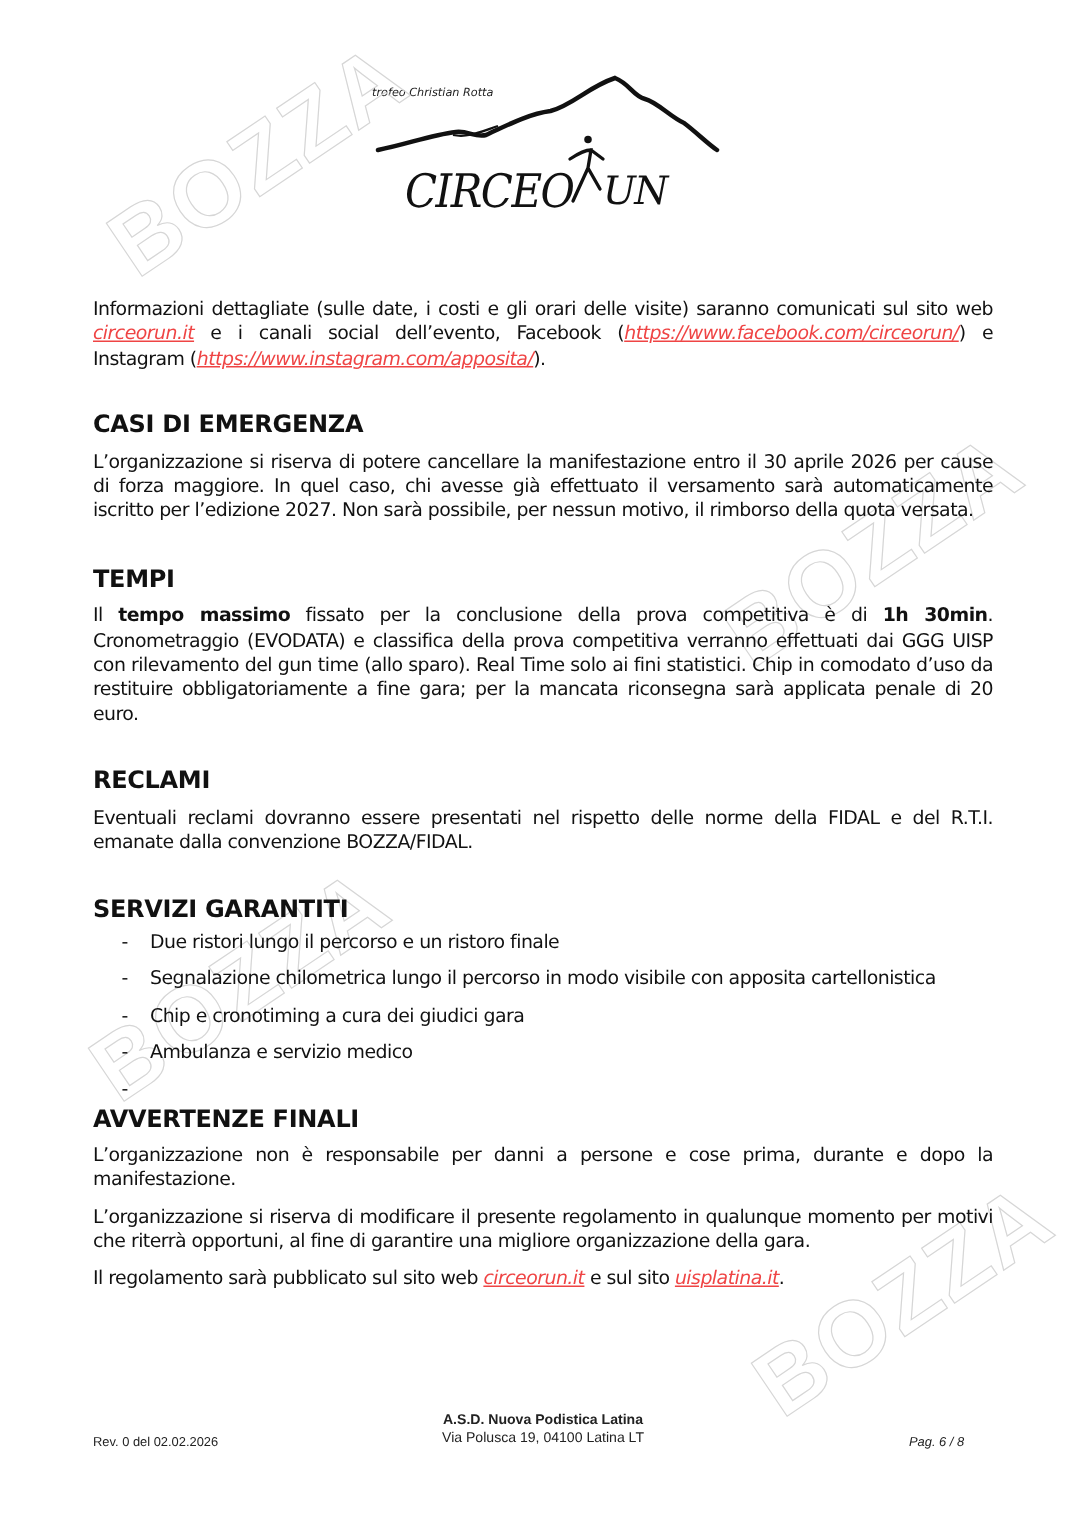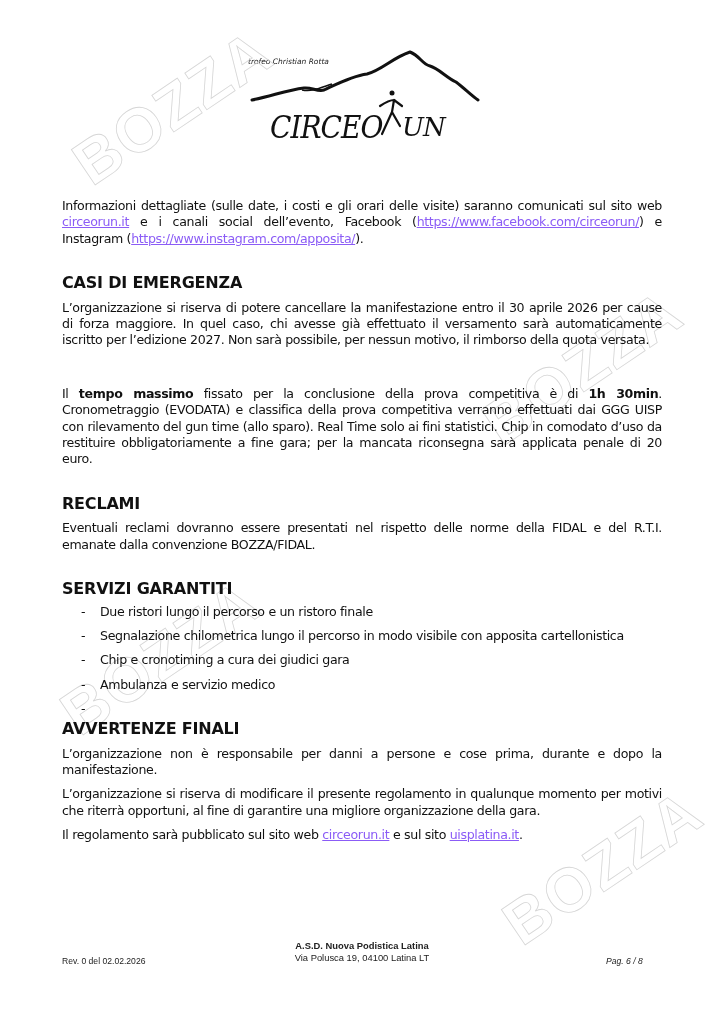--- a/index.html
+++ b/index.html
@@ -5,21 +5,21 @@
   html, body { margin:0; padding:0; background:#ffffff; }
   body { width:724px; height:1024px; position:relative; overflow:hidden;
          font-family:"DejaVu Sans", sans-serif; color:#111; }
   .page { position:absolute; left:0; top:0; width:724px; height:1024px; }
   .logo { position:absolute; left:242px; top:48px; width:240px; height:96px; }
   .content { position:absolute; left:62px; top:190px; width:600px;
              font-size:12.6px; line-height:16.4px; letter-spacing:-0.35px; }
   .content p { margin:0; text-align:justify; }
   .sp { height:8px; }
   .h { font-weight:bold; font-size:16px; margin:0; letter-spacing:-0.2px; }
-  a { color:#8b5cf6; text-decoration:underline; }
+  a { color:#ef4444; text-decoration:underline;font-style:italic; }
   ul.dash { list-style:none; margin:0; padding:0; }
   ul.dash li { position:relative; padding-left:38px; margin-bottom:8px; text-align:left; }
   ul.dash li .d { position:absolute; left:19px; top:0; }
   .footer { position:absolute; left:0; top:940px; width:724px; font-family:"Liberation Sans", sans-serif; font-size:8.6px; color:#222; }
   .footer .l { position:absolute; left:62px; top:16px; }
   .footer .c { position:absolute; left:0; width:724px; top:0; text-align:center; font-size:9.4px; line-height:12px; }
   .footer .c b { font-weight:bold; }
   .footer .r { position:absolute; left:606px; top:16px;font-style:italic; }
   .wm { position:absolute; font-family:"Liberation Sans", sans-serif; font-size:62px; font-weight:bold;
         color:transparent; -webkit-text-stroke:0.8px #d6d6d6; letter-spacing:2px; pointer-events:none;
@@ -50,20 +50,21 @@
   <div class="content">
     <div class="sp"></div>
     <p><span>Informazioni dettagliate (sulle date, i costi e gli orari delle visite) saranno comunicati sul sito web </span><a>circeorun.it</a><span> e i canali social dell’evento, Facebook (</span><a>https://www.facebook.com/circeorun/</a><span>) e Instagram (</span><a>https://www.instagram.com/apposita/</a><span>).</span></p>
 
     <div style="height:28px"></div>
     <p class="h">CASI DI EMERGENZA</p>
     <div class="sp"></div>
     <p>L’organizzazione si riserva di potere cancellare la manifestazione entro il 30 aprile 2026 per cause di forza maggiore. In quel caso, chi avesse già effettuato il versamento sarà automaticamente iscritto per l’edizione 2027. Non sarà possibile, per nessun motivo, il rimborso della quota versata.</p>
 
     <div style="height:29px"></div>
+    <p class="h">TEMPI</p>
     <div class="sp"></div>
     <p><span>Il </span><b>tempo massimo</b><span> fissato per la conclusione della prova competitiva è di </span><b>1h 30min</b><span>. Cronometraggio (EVODATA) e classifica della prova competitiva verranno effettuati dai GGG UISP con rilevamento del gun time (allo sparo). Real Time solo ai fini statistici. Chip in comodato d’uso da restituire obbligatoriamente a fine gara; per la mancata riconsegna sarà applicata penale di 20 euro.</span></p>
 
     <div style="height:28px"></div>
     <p class="h">RECLAMI</p>
     <div class="sp"></div>
     <p>Eventuali reclami dovranno essere presentati nel rispetto delle norme della FIDAL e del R.T.I. emanate dalla convenzione BOZZA/FIDAL.</p>
 
     <div style="height:28px"></div>
     <p class="h">SERVIZI GARANTITI</p>

